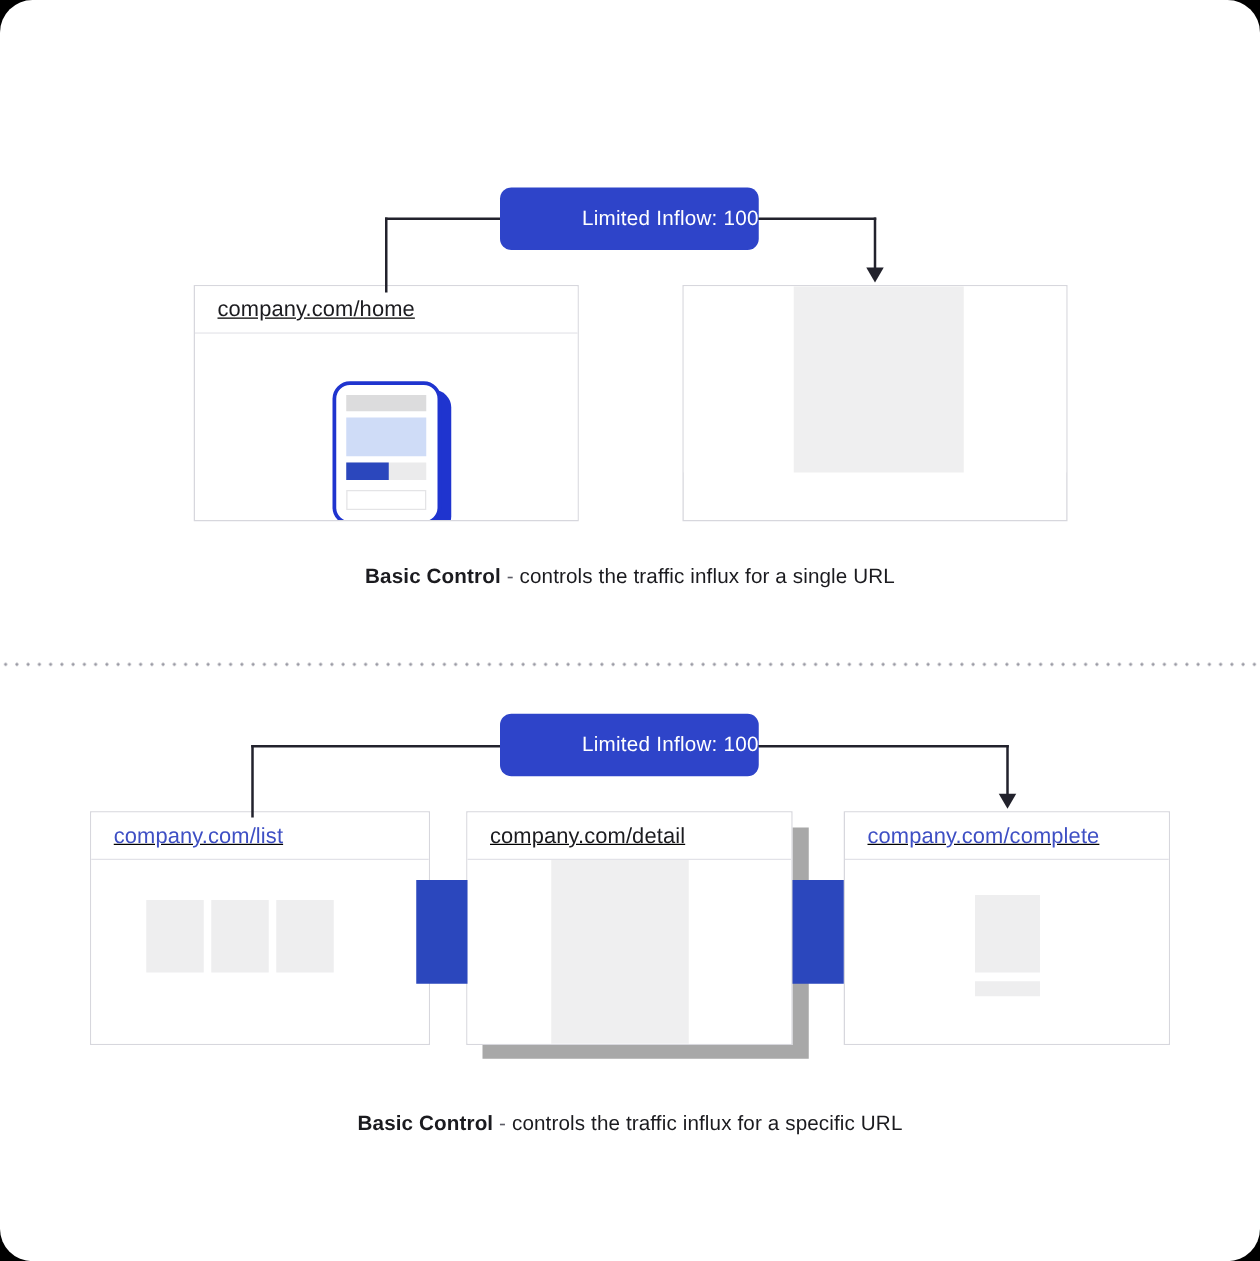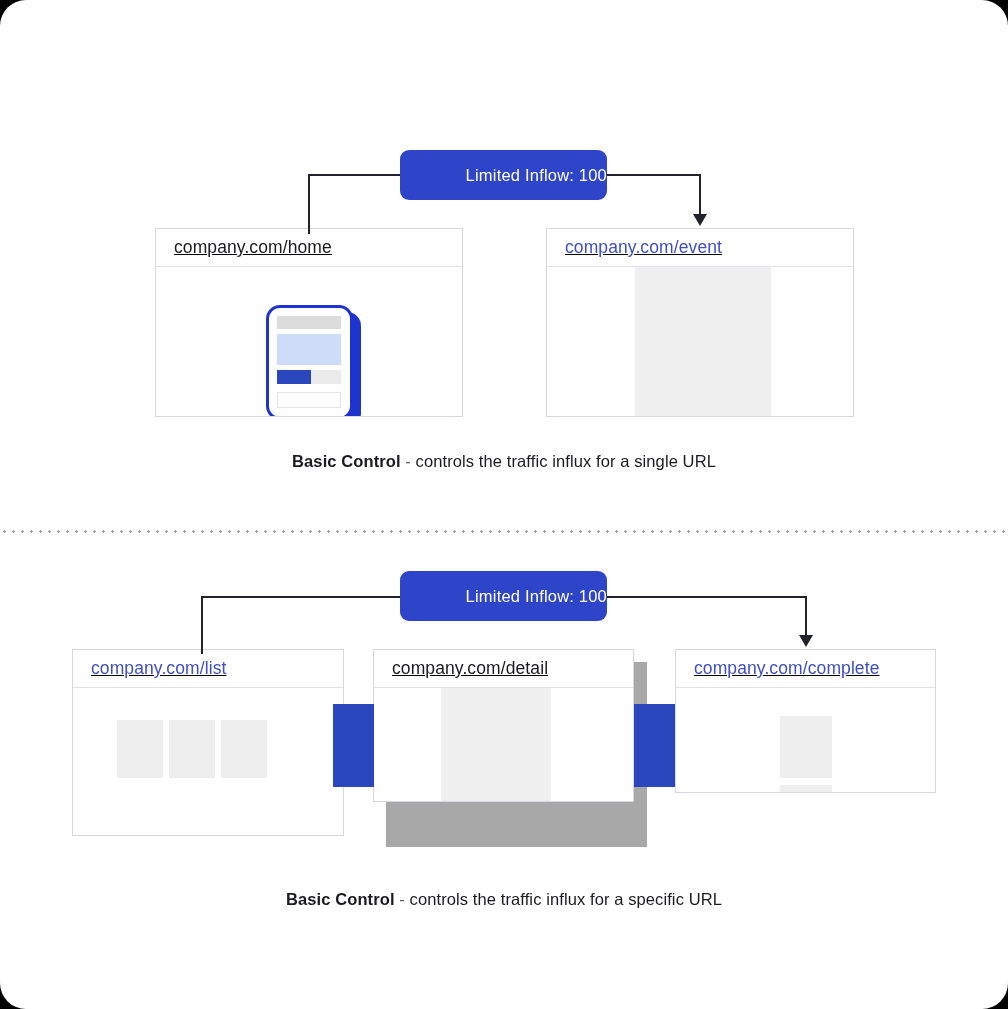--- a/index.html
+++ b/index.html
@@ -164,23 +164,20 @@
           <div class="phone-row" style="left:8px; top:8px; width:64px; height:13px; background:#dcdcdd;"></div>
           <div class="phone-row" style="left:8px; top:26px; width:64px; height:31px; background:#cfdcf7;"></div>
           <div class="phone-row" style="left:8px; top:62px; width:64px; height:14px; background:#ebebec;"></div>
           <div class="phone-row" style="left:8px; top:62px; width:34px; height:14px; background:#2b47bd;"></div>
           <div class="phone-row" style="left:8px; top:84px; width:64px; height:16px; background:#ffffff; border:1px solid #e4e4e6; box-sizing:border-box;"></div>
         </div>
       </div>
     </div>
 
     <div class="card" style="left:546px; top:228px; width:308px; height:189px;">
-      <div class="card-header">
-        <span class="card-url url-blue">company.com/event</span>
-      </div>
       <div class="card-body">
         <div class="ph-band" style="left:88px; top:0px; width:136px; height:150px;"></div>
       </div>
     </div>
 
     <div class="caption" style="left:0; top:452px;">
       <b>Basic Control</b><span class="dash"> - </span><span>controls the traffic influx for a single URL</span>
     </div>
   </div>
 
@@ -209,30 +206,30 @@
       <div class="card-header">
         <span class="card-url url-blue">company.com/list</span>
       </div>
       <div class="card-body">
         <div class="ph" style="left:44px; top:32px; width:46px; height:58px;"></div>
         <div class="ph" style="left:96px; top:32px; width:46px; height:58px;"></div>
         <div class="ph" style="left:148px; top:32px; width:46px; height:58px;"></div>
       </div>
     </div>
 
-    <div class="card" style="left:373px; top:649px; width:261px; height:153px; z-index:3;text-align:center;">
+    <div class="card" style="left:373px; top:649px; width:261px; height:187px; z-index:3;text-align:center;">
       <div class="card-header">
         <span class="card-url url-dark">company.com/detail</span>
       </div>
       <div class="card-body">
         <div class="ph-band" style="left:67px; top:0px; width:110px; height:149px;"></div>
       </div>
     </div>
 
-    <div class="card" style="left:675px; top:649px; width:261px; height:144px; z-index:2;">
+    <div class="card" style="left:675px; top:649px; width:261px; height:187px; z-index:2;">
       <div class="card-header">
         <span class="card-url url-blue">company.com/complete</span>
       </div>
       <div class="card-body">
         <div class="ph" style="left:104px; top:28px; width:52px; height:62px;"></div>
         <div class="ph" style="left:104px; top:97px; width:52px; height:12px;"></div>
       </div>
     </div>
 
     <div class="caption" style="left:0; top:890px;">

